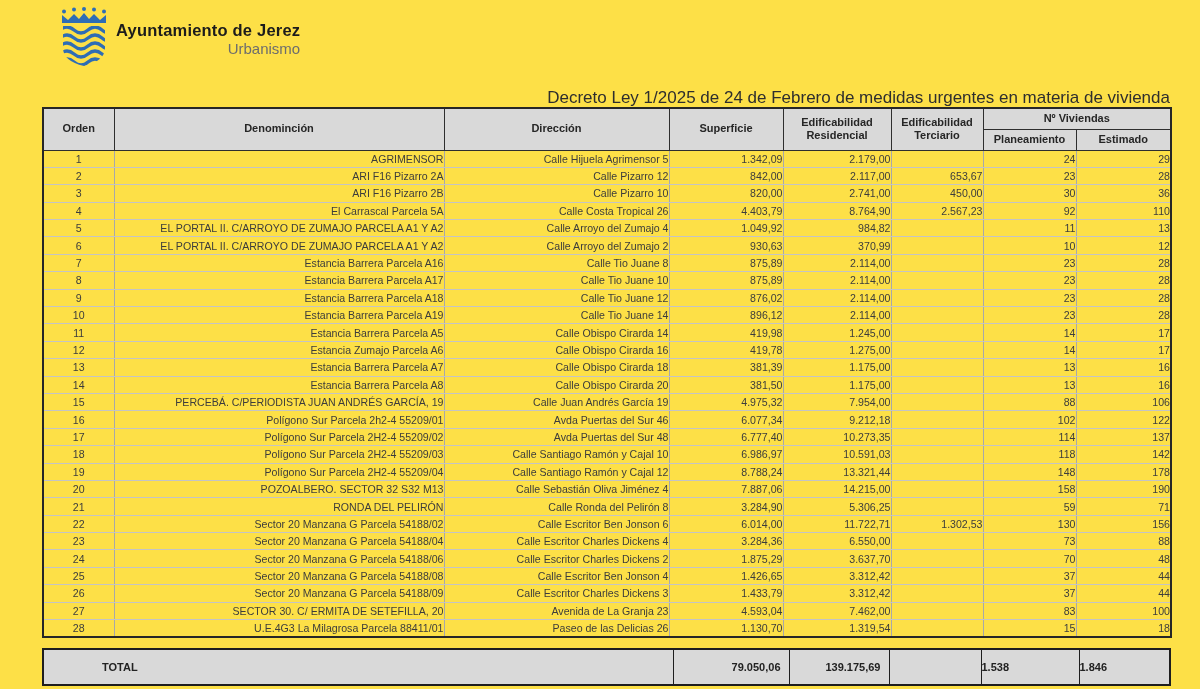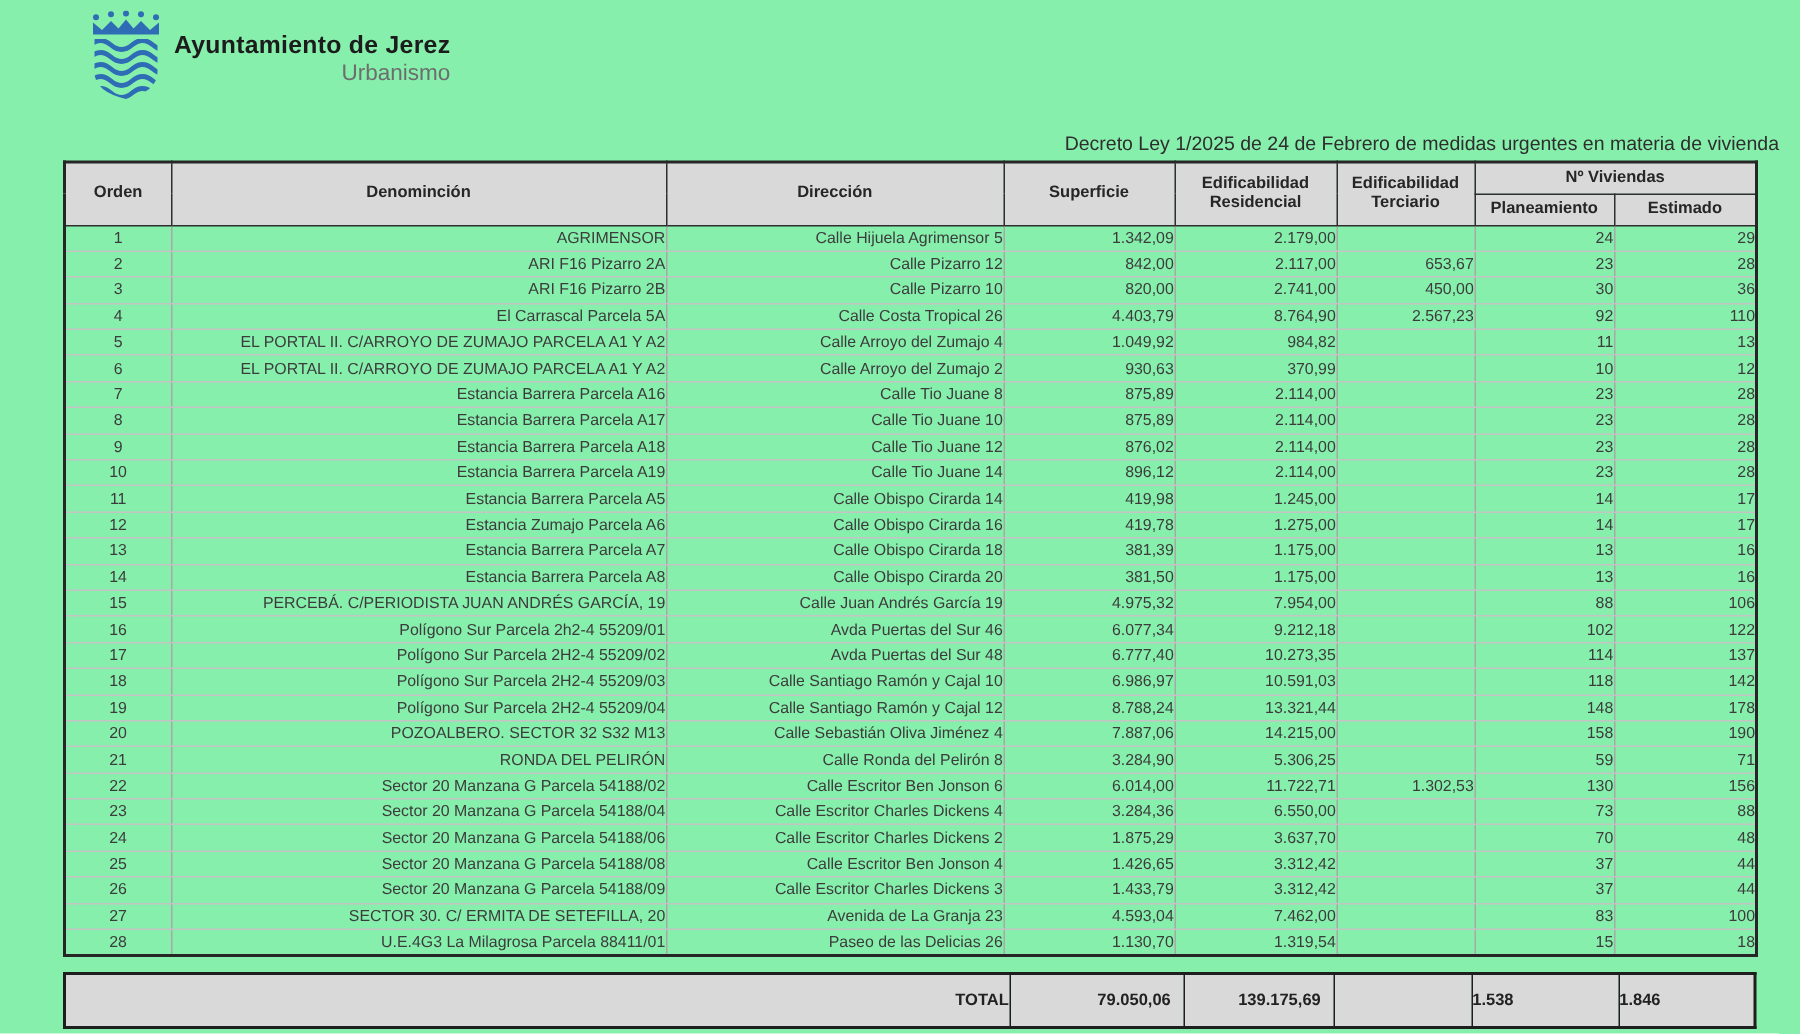--- a/index.html
+++ b/index.html
@@ -1,27 +1,27 @@
 <!DOCTYPE html>
 <html><head>
 <meta charset="utf-8">
 <style>
   * { margin:0; padding:0; box-sizing:border-box; }
   html,body { background:#ffffff; }
   body { font-family:"Liberation Sans", sans-serif; color:#3a3a3a; }
-  .doc { position:relative; width:1200px; height:689px; background:#86efac; overflow:hidden; }
+  .doc { position:relative; width:1200px; height:689px; background:#fde047; overflow:hidden; }
 
   
   .logo-wrap { position:absolute; left:58px; top:7px; width:52px; height:60px; }
   .org-text { position:absolute; left:116px; top:21px; line-height:1.15; }
   .org-name { font-size:16.5px; font-weight:bold; color:#1c1c1c; letter-spacing:0.2px; }
   .org-dept { font-size:15px; color:#6d6d6d;text-align:right; }
   .page-title { position:absolute; left:448px; top:21px; font-size:27px; color:#1f1f1f;
                 white-space:pre; letter-spacing:0.5px; }
-  .subtitle { position:absolute; right:14px; top:88px; font-size:13px; color:#2e2e2e; }
+  .subtitle { position:absolute; right:30px; top:88px; font-size:17px; color:#2e2e2e; }
 
   
   table.main { position:absolute; left:42px; top:107px; width:1128px;
                border-collapse:collapse; table-layout:fixed;
                border:2px solid #262626; }
   table.main thead th { background:#d9d9d9; border:1.5px solid #2e2e2e;
                font-size:11px; font-weight:bold; color:#262626; text-align:center;
                padding:1px 2px; line-height:1.25; }
   table.main thead tr { height:21px; }
   table.main tbody tr { height:17.4px; }
@@ -31,21 +31,21 @@
   td.a-center { text-align:center; }
   td.a-left   { text-align:right; padding-left:6px; }
   td.a-right  { text-align:right; padding-right:5px; }
   td.a-vright { text-align:right; padding-right:24px; }
 
   
   table.total { position:absolute; left:42px; top:648px; width:1127px; height:38px;
                 border-collapse:collapse; table-layout:fixed; border:2px solid #1e1e1e; }
   table.total td { background:#d9d9d9; border:1.8px solid #1e1e1e;
                    font-size:11px; font-weight:bold; color:#222; white-space:nowrap; }
-  td.t-label { text-align:right; padding-left:58px; }
+  td.t-label { text-align:left; padding-left:58px; }
   td.t-num   { text-align:right; padding-right:8px; }
   td.t-viv   { text-align:left; padding-right:16px; }
 </style>
 </head>
 <body>
 
 <div class="doc">
 
   <div class="logo-wrap">
     <svg width="52" height="60" viewBox="0 0 52 60">

